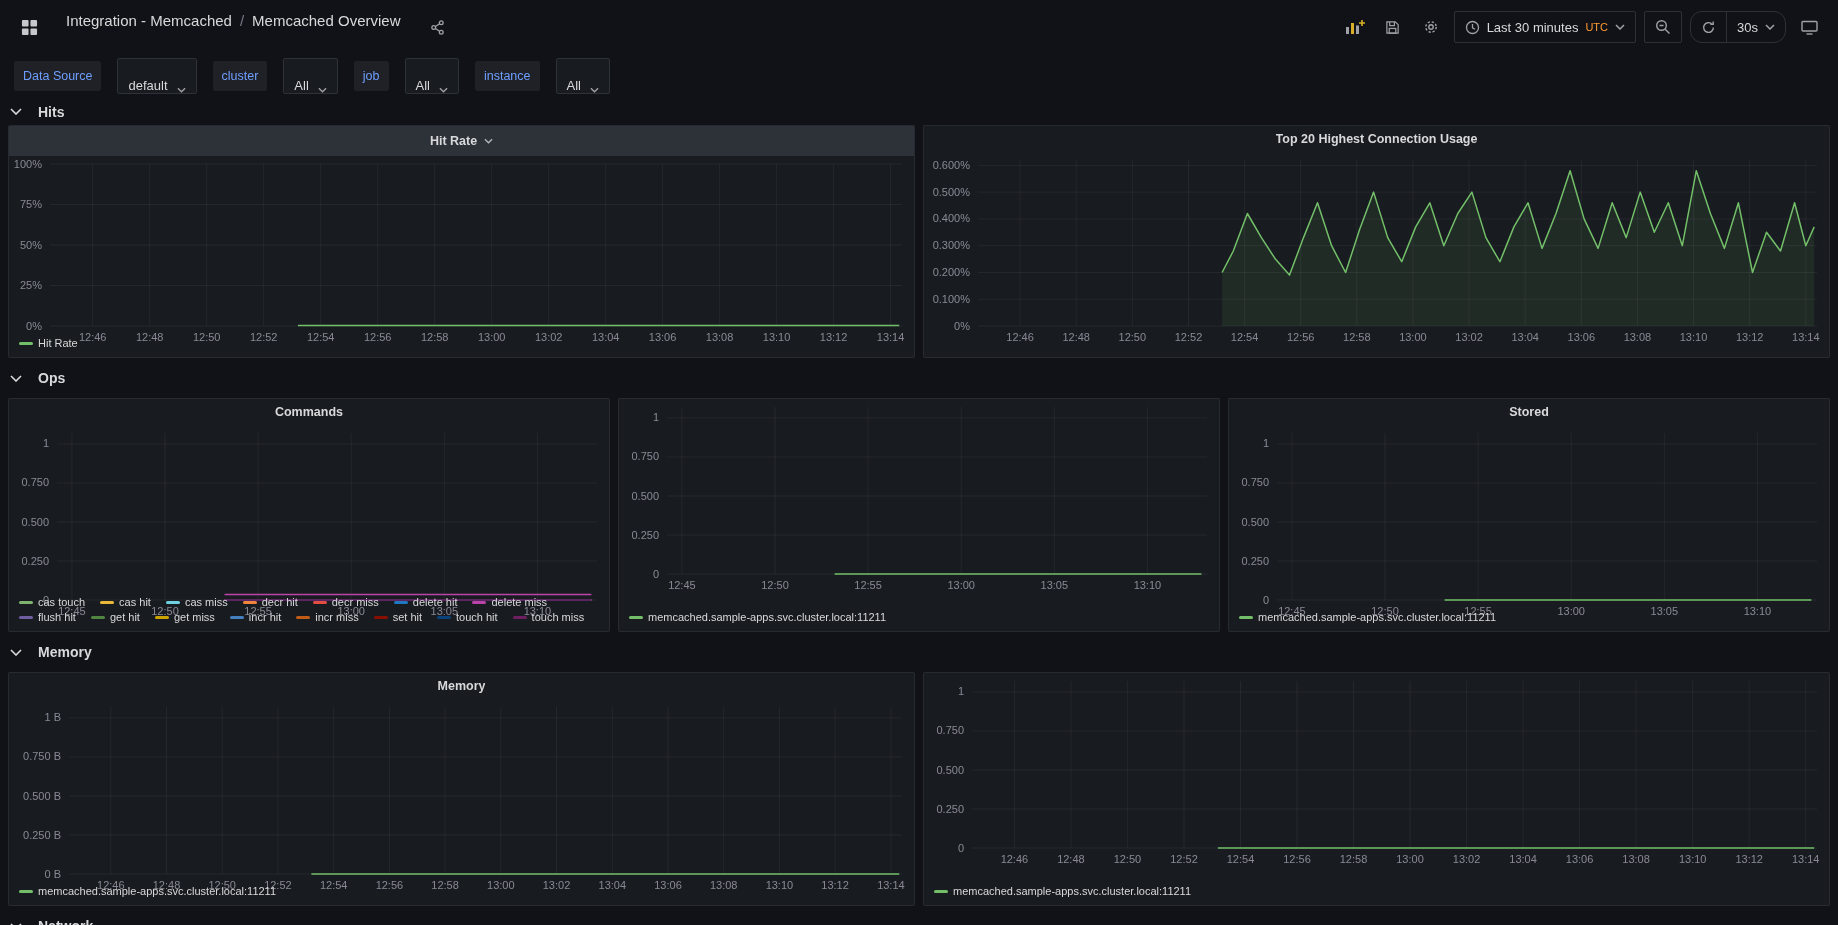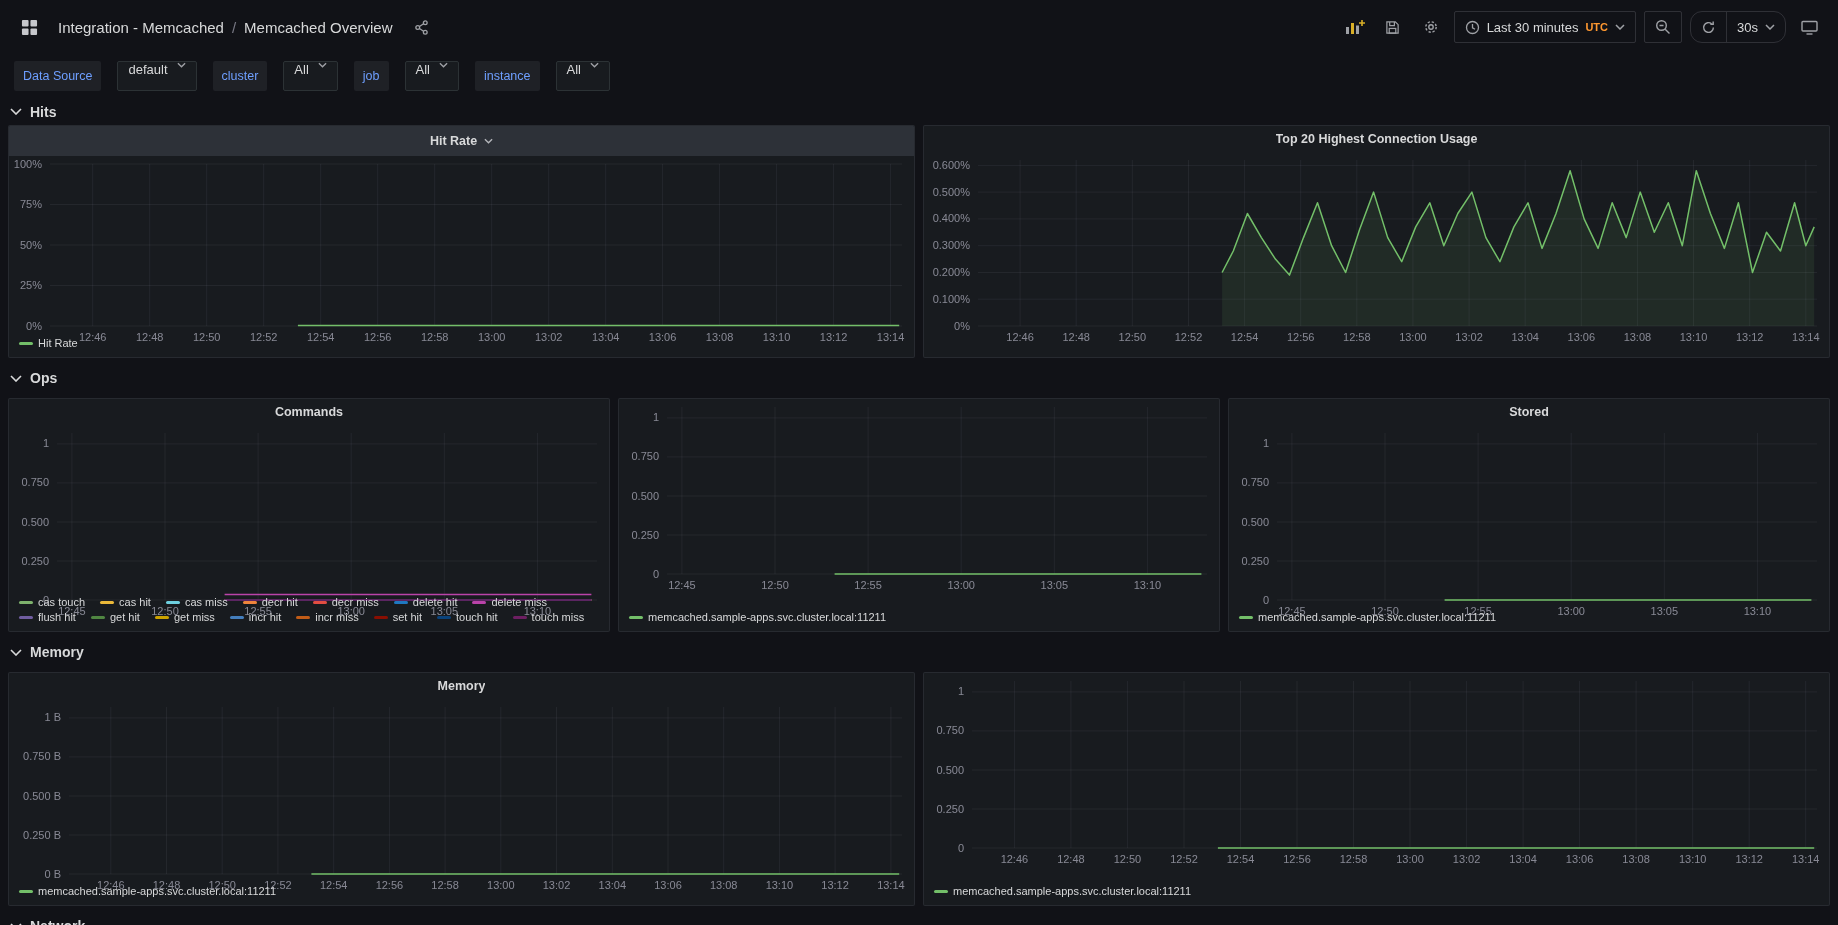--- a/index.html
+++ b/index.html
@@ -1,41 +1,41 @@
 <!DOCTYPE html>
 <html><head>
 <meta charset="utf-8">
 <style>
   *{box-sizing:border-box;margin:0;padding:0}
   html,body{width:1838px;height:925px;overflow:hidden}
   body{background:#111217;color:#d8d9da;font:13px "Liberation Sans","DejaVu Sans",sans-serif}
   svg{display:block}
   
   .nav{height:54px;display:flex;align-items:center;padding:0 14px;gap:10px}
-  .nav-left{display:flex;align-items:center;gap:14px;flex:1;min-width:0}
+  .nav-left{display:flex;align-items:flex-start;gap:22px;flex:1;min-width:0}
   .breadcrumb{display:flex;align-items:center;gap:8px;font-size:15px;white-space:nowrap}
   .breadcrumb .crumb{color:#d8d9da;text-decoration:none;cursor:pointer}
   .breadcrumb .sep{color:rgba(204,204,220,.55)}
   .icon-btn{background:none;border:none;display:flex;align-items:center;justify-content:center;width:30px;height:30px;cursor:pointer;border-radius:2px}
   .nav-right{display:flex;align-items:center;gap:8px}
   .tool-btn{display:flex;align-items:center;gap:7px;height:32px;padding:0 10px;background:transparent;
     border:1px solid rgba(204,204,220,.16);border-radius:2px;color:#d8d9da;font-size:13px;cursor:pointer;white-space:nowrap}
-  .tool-btn .utc{color:#ff9830;font-size:11px;font-weight:700}
+  .tool-btn .utc{color:#ff9830;font-size:11px;font-weight:400}
   .btn-group{display:flex;align-items:stretch;border:1px solid rgba(204,204,220,.16);border-radius:12px}
   .btn-group .tool-btn{border:none;height:30px}
   .btn-group .divider{width:1px;background:rgba(204,204,220,.16)}
   
   .submenu{display:flex;align-items:center;gap:16px;height:44px;padding:0 14px}
   .var{display:flex;align-items:center;gap:16px}
   .var-label{height:30px;display:flex;align-items:center;padding:0 9px;background:#1f2126;color:#6e9fff;
     font-size:12.5px;font-weight:500;border-radius:2px}
-  .var-value{height:30px;display:flex;align-items:flex-start;gap:9px;padding:0 10px;background:#181b1f;
+  .var-value{height:36px;display:flex;align-items:flex-end;gap:9px;padding:0 10px;background:#181b1f;
     border:1px solid #2c3235;border-radius:2px;color:#d8d9da;font-size:13px;cursor:pointer}
   
-  .row-head{display:flex;align-items:center;gap:8px;height:40px;padding:0 10px;cursor:pointer}
+  .row-head{display:flex;align-items:center;gap:16px;height:40px;padding:0 10px;cursor:pointer}
   .row-head.first{height:27px}
   .row-title{font-size:14px;font-weight:700;color:#d8d9da}
   .grid{display:grid;gap:8px;padding:0 8px}
   .cols2{grid-template-columns:1fr 1fr}
   .cols3{grid-template-columns:1fr 1fr 1fr}
   .h-hits{height:233px}
   .h-ops,.h-mem{height:234px}
   .panel{background:#181b1f;border:1px solid rgba(204,204,220,.09);border-radius:2px;
     display:flex;flex-direction:column;min-width:0;overflow:hidden}
   .panel-header{height:26px;flex:none;display:flex;align-items:center;justify-content:center;gap:7px;cursor:pointer}

